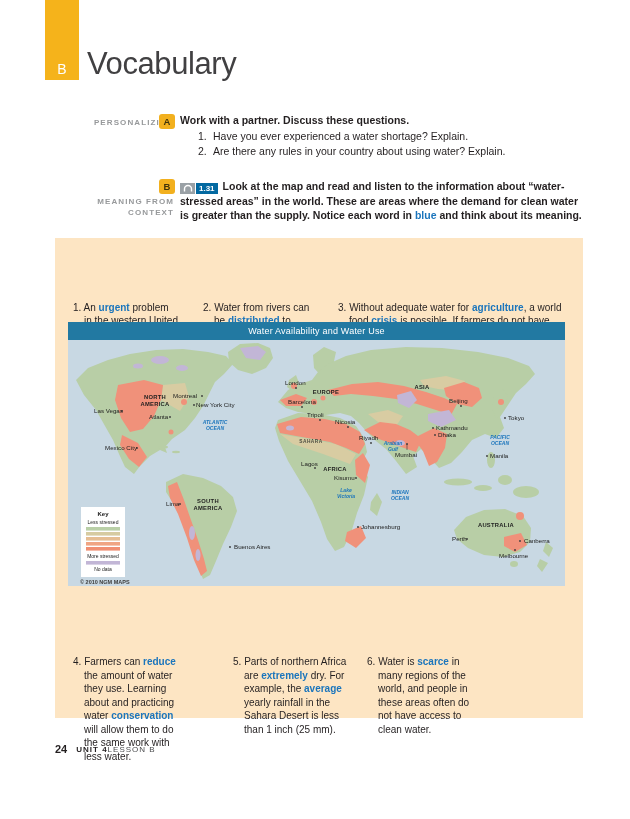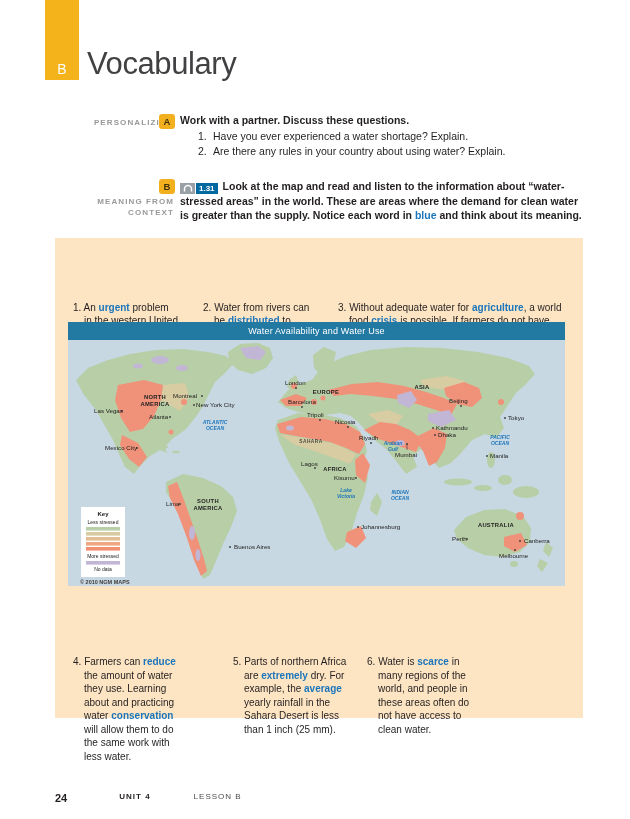--- a/index.html
+++ b/index.html
@@ -67,21 +67,21 @@
   }
   .map-wrap svg{display:block;font-family:"Liberation Sans",sans-serif;}
   .city{font-size:6.2px;fill:#1c1c1c;}
   .region{font-size:5.8px;font-weight:bold;fill:#1e1e1e;letter-spacing:0.3px;}
   .region-minor{font-size:4.8px;font-weight:bold;fill:#4d4d42;letter-spacing:0.5px;}
   .water{font-size:5px;font-weight:bold;font-style:italic;fill:#1b75bc;}
   .keytext{font-size:5px;fill:#1c1c1c;}
   .keytitle{font-size:6px;font-weight:bold;fill:#1c1c1c;}
   .credit{font-size:5.5px;font-weight:bold;fill:#3c3c3c;}
   
-  .footer{position:absolute;left:55px;top:792px;display:flex;align-items:flex-start;gap:43px;}
+  .footer{position:absolute;left:55px;top:743px;display:flex;align-items:center;}
   .footer .pnum{font-weight:bold;font-size:11px;}
   .footer .unit{font-weight:bold;font-size:8px;letter-spacing:1px;margin-left:9px;}
   .footer .lesson{font-size:8px;letter-spacing:1px;color:#4b4c4e;}
 </style>
 </head>
 <body>
 
 <div class="gold-bar">
   <span>B</span>
 </div>

